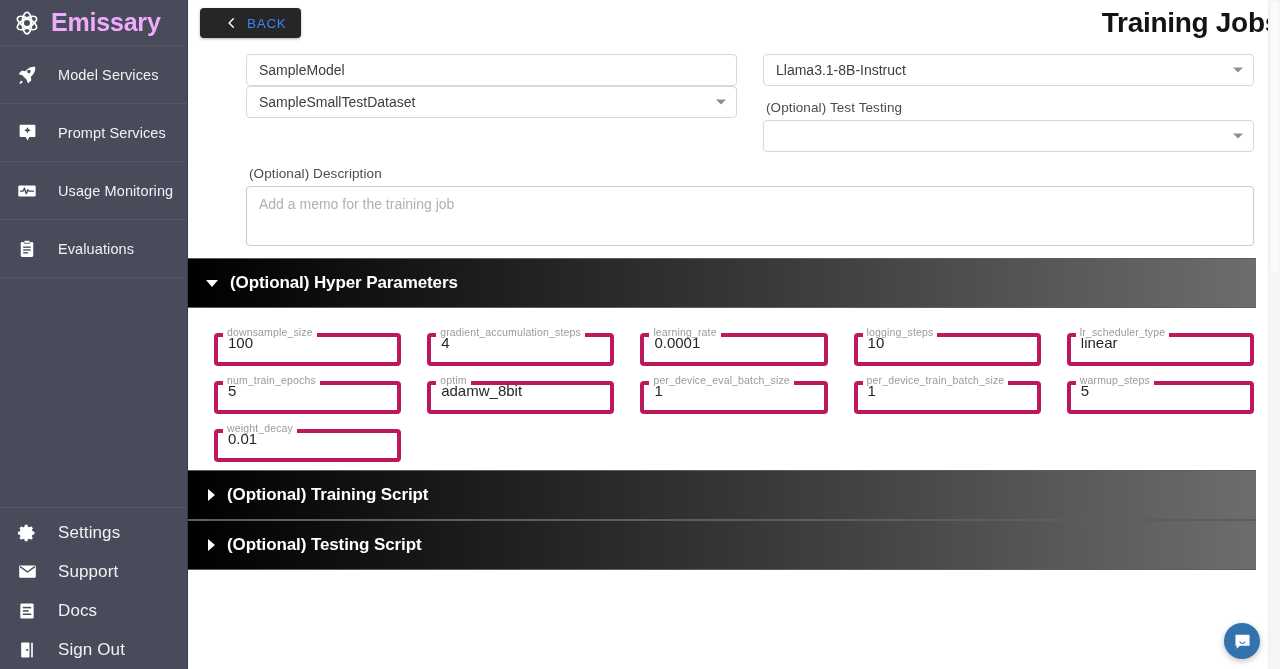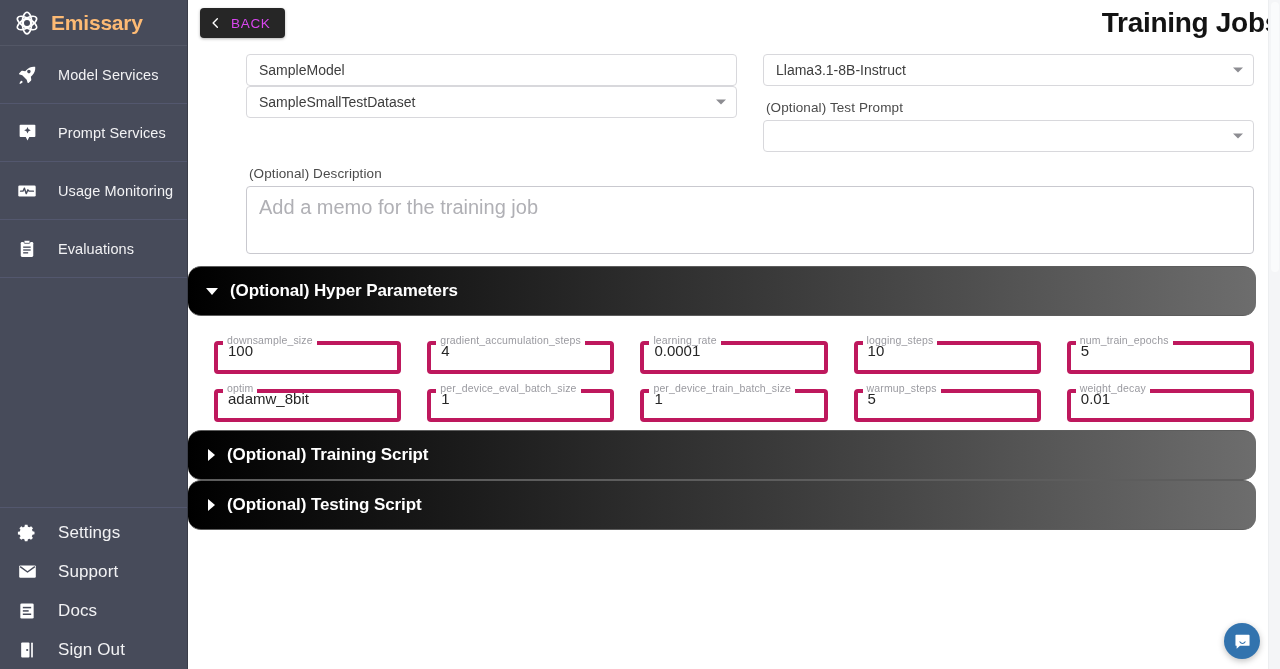--- a/index.html
+++ b/index.html
@@ -20,22 +20,22 @@
     position: relative;
   }
   .brand {
     height: 46px; flex: 0 0 46px;
     display: flex; align-items: center; gap: 9px;
     padding-left: 12px;
     border-bottom: 1px solid #535766;
   }
   .brand-logo { width: 30px; height: 30px; flex: 0 0 30px; display:block; }
   .brand-name {
-    font-size: 21px; font-weight: bold; letter-spacing: -0.2px;
-    color: #fdba74; line-height: 1;
+    font-size: 25px; font-weight: bold; letter-spacing: -0.2px;
+    color: #f0abfc; line-height: 1;
   }
   .nav-top { display: flex; flex-direction: column; }
   .nav-item {
     height: 58px; display: flex; align-items: center; gap: 18px;
     padding-left: 14px;
     border-bottom: 1px solid #53576e;
     cursor: pointer;
   }
   .nav-item .ico { width: 26px; flex: 0 0 26px; display: flex; justify-content: center; }
   .nav-item .lbl { font-size: 14.5px; color: #f2f2f4; letter-spacing: 0.1px; }
@@ -53,22 +53,22 @@
     flex: 1 1 auto; height: 669px; position: relative;
     background: #ffffff; overflow: hidden;
   }
   .topbar {
     height: 46px; position: relative;
     background: #ffffff;
     display: flex; align-items: center;
   }
   .back-btn {
     margin-left: 12px;
-    height: 30px; padding: 0 14px 0 9px;
-    background: #262626; color: #d946ef;
+    height: 30px; padding: 0 14px 0 25px;
+    background: #262626; color: #3b82f6;
     border: none; border-radius: 4px;
     display: flex; align-items: center; gap: 9px;
     font-size: 13.5px; font-weight: 500; letter-spacing: 0.7px;
     cursor: pointer;
     box-shadow: 0 1px 3px rgba(0,0,0,0.3);
   }
   .page-title {
     position: absolute; left: 0; right: 0; top: 0;
     height: 46px; line-height: 46px; text-align: right;
     font-size: 28px; font-weight: bold; color: #131313;
@@ -98,37 +98,36 @@
   }
   .textbox.select { padding-right: 28px; cursor: pointer; }
   .caret {
     position: absolute; right: 10px; top: 50%; transform: translateY(-50%);
     width: 0; height: 0;
     border-left: 5px solid transparent;
     border-right: 5px solid transparent;
     border-top: 5px solid #8d8d92;
   }
   .memo {
-    height: 68px; border: 1px solid #c9c9cf; border-radius: 4px;
+    height: 60px; border: 1px solid #c9c9cf; border-radius: 4px;
     background: #ffffff; padding: 9px 12px;
-    font-size: 20px; color: #b0b0b5;
+    font-size: 14px; color: #b0b0b5;
   }
 
   
   .acc-head {
     height: 50px; width: 1068px;
     display: flex; align-items: center; gap: 12px;
     padding-left: 18px;
     color: #ffffff; font-size: 17px; font-weight: bold;
     letter-spacing: -0.1px;
     cursor: pointer;
     border-top: 1px solid #5d5d5d;
     border-bottom: 1px solid #5d5d5d;
     background: linear-gradient(to right, #000000 0%, #131313 18%, #3a3a3a 55%, #6d6d6d 100%);
-    border-radius: 13px;
   }
   .tri-down {
     width: 0; height: 0;
     border-left: 6px solid transparent;
     border-right: 6px solid transparent;
     border-top: 7px solid #ffffff;
   }
   .tri-right {
     width: 0; height: 0;
     border-top: 6px solid transparent;
@@ -329,21 +328,21 @@
         </div>
 
         <div class="row">
           <div class="col">
             <div class="textbox select">
               <span>SampleSmallTestDataset</span>
               <span class="caret"></span>
             </div>
           </div>
           <div class="col">
-            <div class="field-label">(Optional) Test Prompt</div>
+            <div class="field-label">(Optional) Test Testing</div>
             <div class="textbox select">
               <span></span>
               <span class="caret"></span>
             </div>
           </div>
         </div>
 
         <div>
           <div class="field-label">(Optional) Description</div>
           <div class="memo">
@@ -375,20 +374,26 @@
           <div class="mui-field">
             <span class="mui-legend">learning_rate</span>
             <div class="mui-box">
                 <span>0.0001</span>
               </div>
           </div>
           <div class="mui-field">
             <span class="mui-legend">logging_steps</span>
             <div class="mui-box">
                 <span>10</span>
+              </div>
+          </div>
+          <div class="mui-field">
+            <span class="mui-legend">lr_scheduler_type</span>
+            <div class="mui-box">
+                <span>linear</span>
               </div>
           </div>
 
           <div class="mui-field">
             <span class="mui-legend">num_train_epochs</span>
             <div class="mui-box">
                 <span>5</span>
               </div>
           </div>
           <div class="mui-field">

